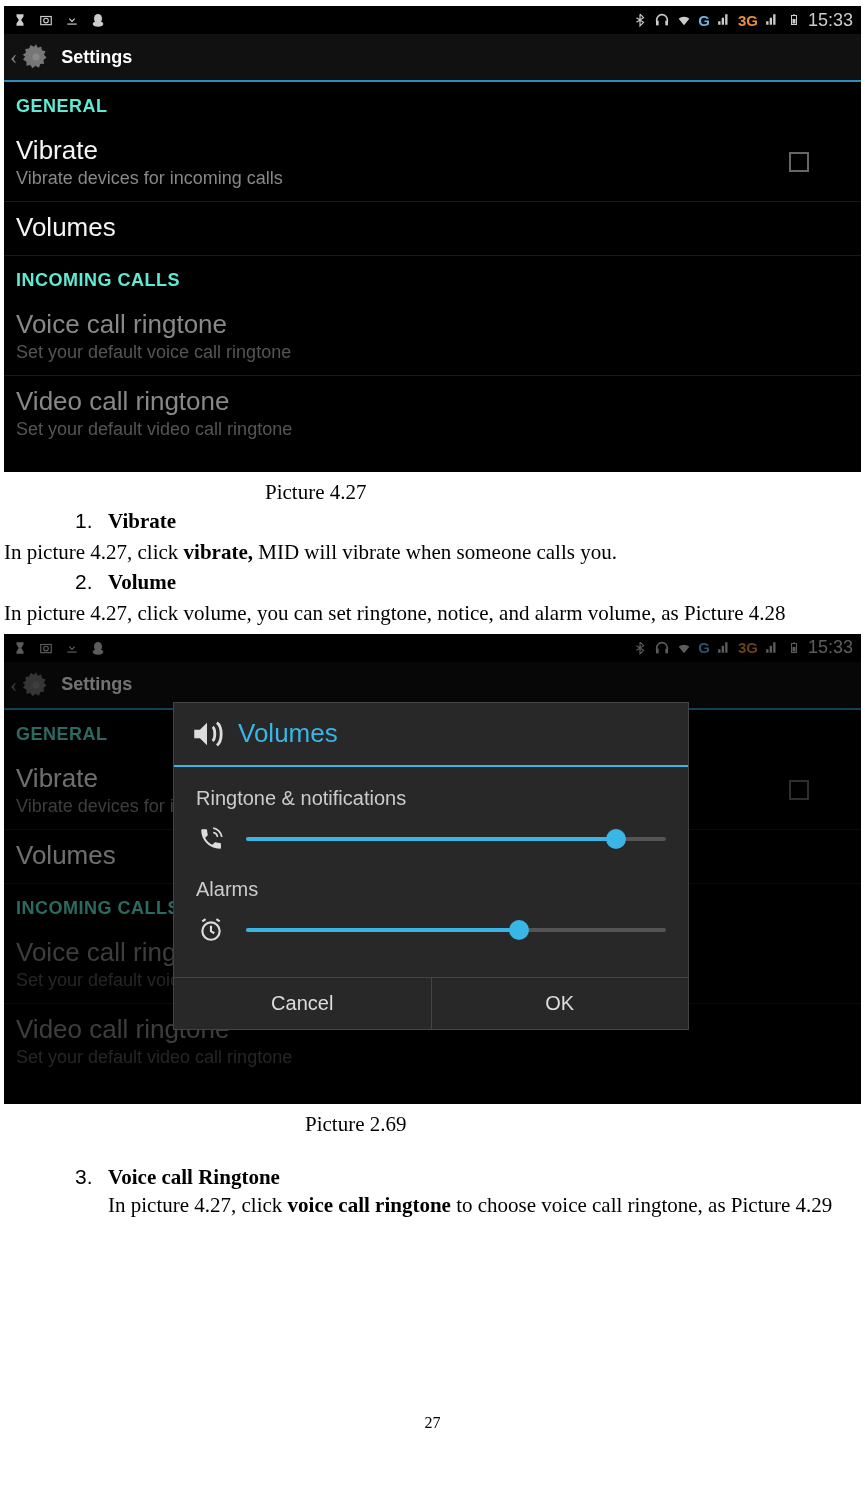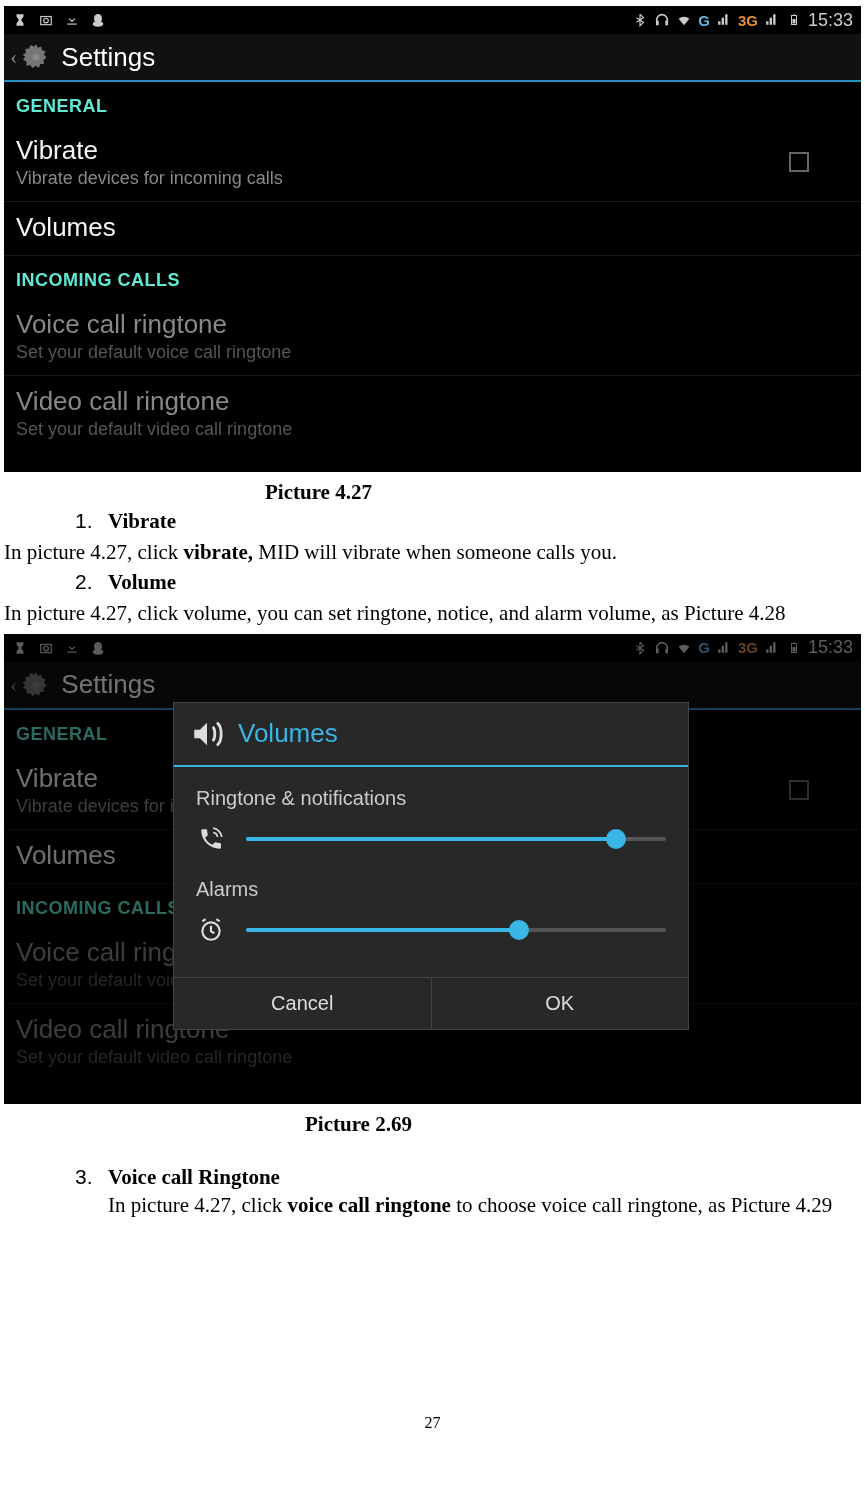--- a/index.html
+++ b/index.html
@@ -38,21 +38,21 @@
     .headerbar {
       height: 48px;
       background: #111;
       display: flex;
       align-items: center;
       padding: 0 6px;
       border-bottom: 2px solid #2a8fbf;
     }
     .back-chev { color: #888; font-size: 22px; margin-right: 4px; }
     .gear-big { width: 30px; height: 30px; margin-right: 10px; display:flex;align-items:center;justify-content:center; }
-    .header-title { color: #fff; font-family: Arial, sans-serif; font-size: 26px; font-weight: 400; }
+    .header-title { color: #fff; font-family: Arial, sans-serif; font-size: 18px; font-weight: 700; }
     
     .section-header {
       color: #5eead4;
       font-family: Arial, sans-serif;
       font-size: 18px;
       font-weight: bold;
       padding: 14px 12px 8px 12px;
       letter-spacing: 0.5px;
     }
     .setting-row {
@@ -65,21 +65,21 @@
     .setting-text { flex: 1; }
     .setting-title { color: #f5f5f5; font-family: Arial, sans-serif; font-size: 26px; font-weight: 300; }
     .setting-sub { color: #888; font-family: Arial, sans-serif; font-size: 18px; margin-top: 2px; }
     .setting-title.dim { color: #888; }
     .setting-sub.dim { color: #555; }
     .checkbox-empty {
       width: 20px; height: 20px; border: 2px solid #666; margin-right: 40px;
     }
     
     .caption {
-      font-weight: bold;
+      font-weight: normal;
       margin: 8px 0 4px 0;
     }
     .caption.c1 { margin-left: 265px; }
     .caption.c2 { margin-left: 305px; }
     
     .list-item { margin-left: 75px; display: flex; }
     .list-num { width: 33px; font-family: Arial, sans-serif; }
     .list-label { font-weight: bold; }
     
     .body-text { margin: 4px 4px 4px 4px; line-height: 1.35; }

